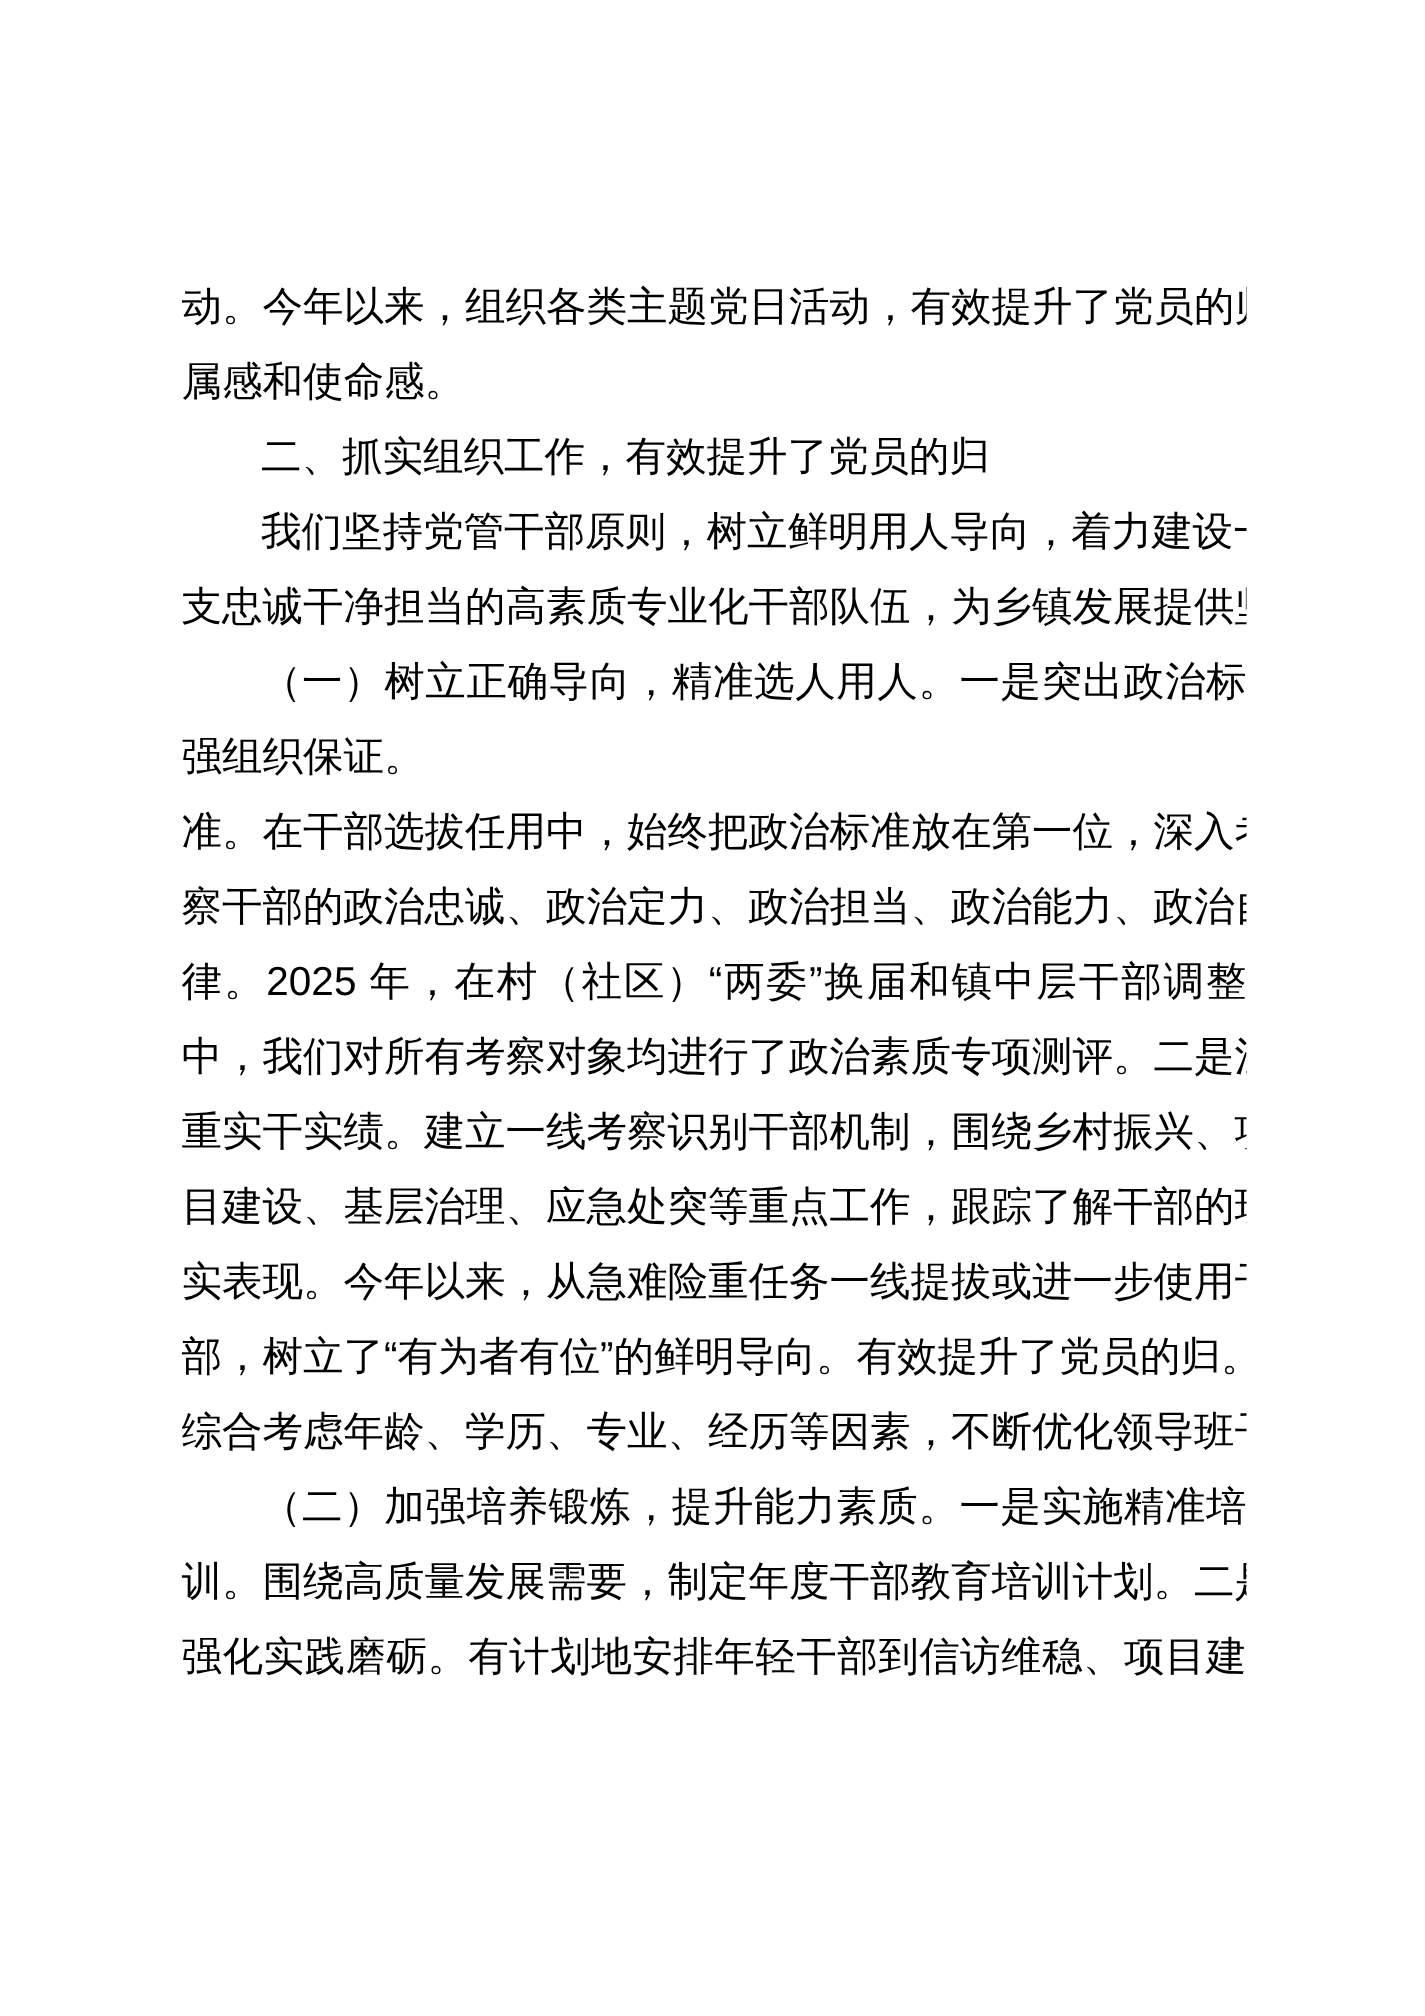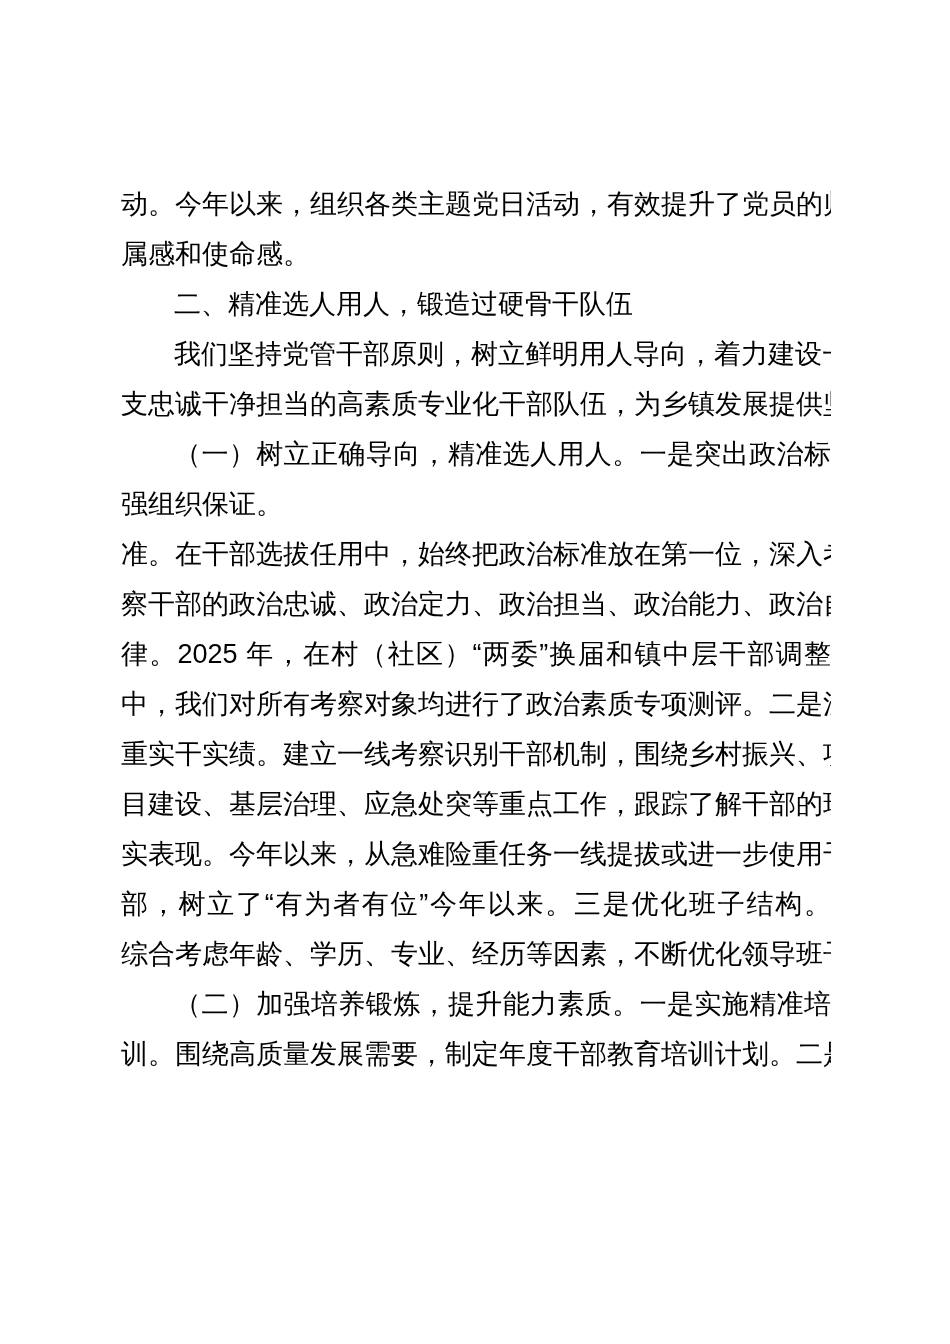--- a/index.html
+++ b/index.html
@@ -49,30 +49,31 @@
     text-indent: 53px;
   }
 </style>
 </head>
 <body>
 
 <div class="page">
   <div class="doc-text">
       <div class="line">动。今年以来，组织各类主题党日活动，有效提升了党员的归</div>
       <div class="line para-end">属感和使命感。</div>
-      <div class="line indent para-end">二、精准选人用人，锻造过硬骨干队伍</div>
+      <div class="line indent para-end">二、抓实组织工作，有效提升了党员的归</div>
       <div class="line indent">我们坚持党管干部原则，树立鲜明用人导向，着力建设一</div>
       <div class="line">支忠诚干净担当的高素质专业化干部队伍，为乡镇发展提供坚</div>
       <div class="line indent">（一）树立正确导向，精准选人用人。一是突出政治标</div>
       <div class="line para-end">强组织保证。</div>
       <div class="line">准。在干部选拔任用中，始终把政治标准放在第一位，深入考</div>
       <div class="line">察干部的政治忠诚、政治定力、政治担当、政治能力、政治自</div>
       <div class="line">律。2025 年，在村（社区）“两委”换届和镇中层干部调整</div>
       <div class="line">中，我们对所有考察对象均进行了政治素质专项测评。二是注</div>
       <div class="line">重实干实绩。建立一线考察识别干部机制，围绕乡村振兴、项</div>
       <div class="line">目建设、基层治理、应急处突等重点工作，跟踪了解干部的现</div>
       <div class="line">实表现。今年以来，从急难险重任务一线提拔或进一步使用干</div>
-      <div class="line">部，树立了“有为者有位”今年以来。三是优化班子结构。</div>
+      <div class="line">部，树立了“有为者有位”的鲜明导向。有效提升了党员的归。</div>
       <div class="line">综合考虑年龄、学历、专业、经历等因素，不断优化领导班子</div>
       <div class="line indent">（二）加强培养锻炼，提升能力素质。一是实施精准培</div>
       <div class="line">训。围绕高质量发展需要，制定年度干部教育培训计划。二是</div>
+      <div class="line">强化实践磨砺。有计划地安排年轻干部到信访维稳、项目建</div>
     </div>
 </div>
 
 </body></html>

